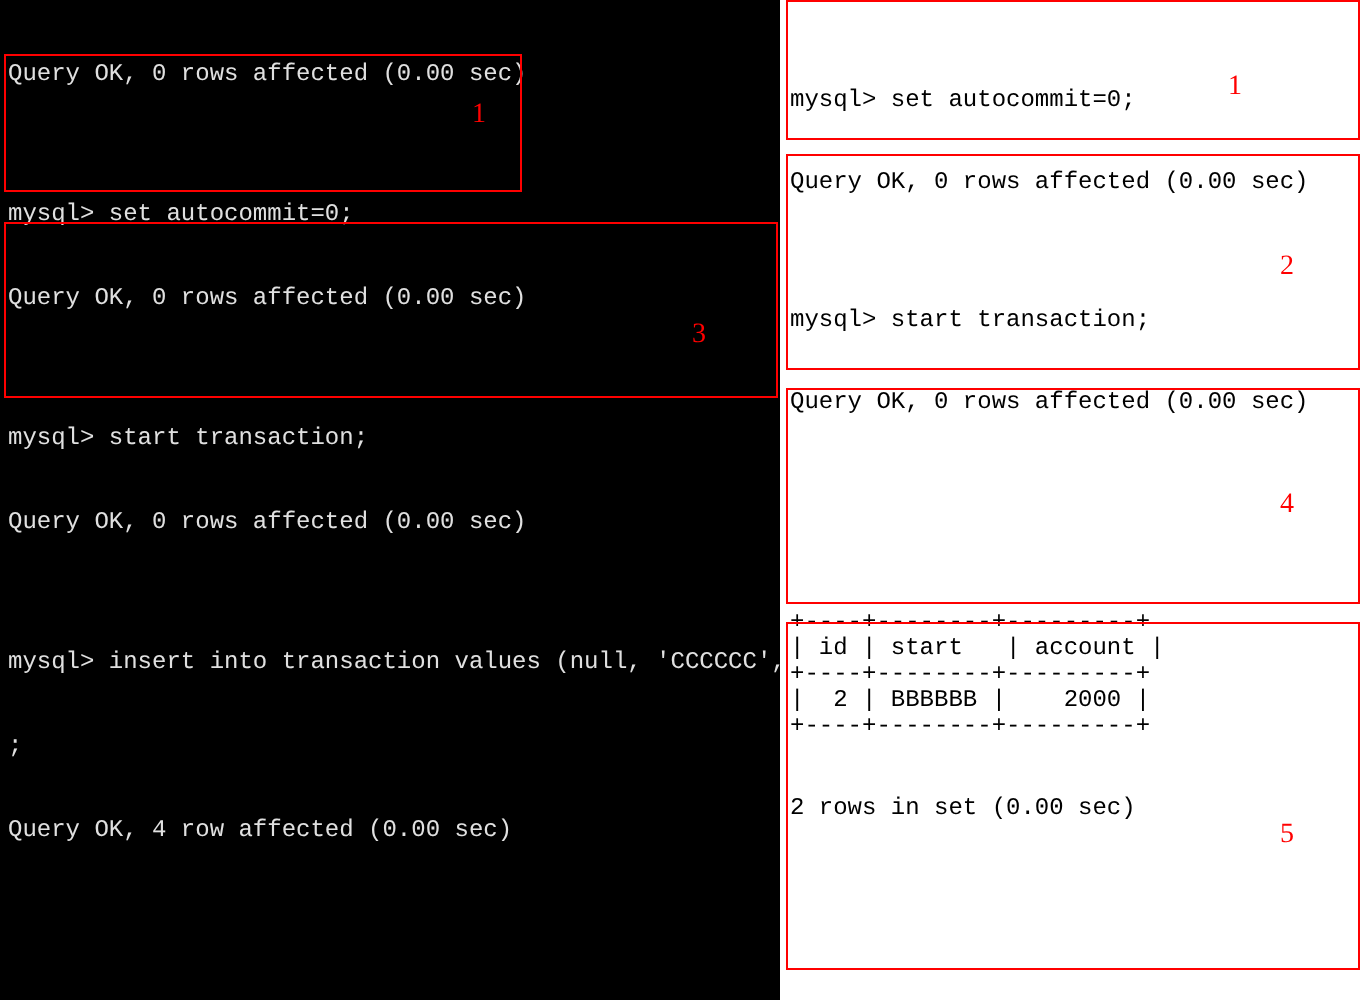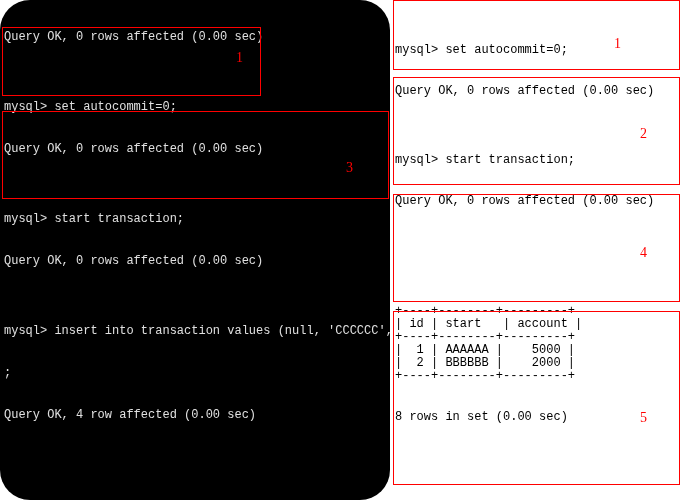--- a/index.html
+++ b/index.html
@@ -7,21 +7,20 @@
     font-family: "Consolas", "Courier New", monospace;
     font-size: 12px;
     background: #fff;
     width: 685px;
     height: 500px;
     overflow: hidden;
     position: relative;
   }
   .pane {
     position: absolute;
-    border-radius: 30px;
   }
   .left-pane {
     left: 0; top: 0;
     width: 390px; height: 500px;
     background: #000;
     color: #e0e0e0;
     padding: 2px 4px;
     white-space: pre;
   }
   .right-pane {
@@ -71,22 +70,22 @@
 <div class="pane right-pane">
   
   <div class="line">mysql&gt; set autocommit=0;</div>
   <div class="line">Query OK, 0 rows affected (0.00 sec)</div>
   <div class="line"></div>
   <div class="line">mysql&gt; start transaction;</div>
   <div class="line">Query OK, 0 rows affected (0.00 sec)</div>
   <div class="line"> </div>
 
   
-  <div id="table2"><div class="line">+----+--------+---------+</div><div class="line">| id | start   | account |</div><div class="line">+----+--------+---------+</div><div class="line">|  1 | AAAAAA |    5000 |</div><div class="line">|  2 | BBBBBB |    2000 |</div><div class="line">+----+--------+---------+</div></div>
-  <div class="line">8 rows in set (0.00 sec)</div>
+  <div id="table2"><div class="line">+----+--------+---------+</div><div class="line">| id | start   | account |</div><div class="line">+----+--------+---------+</div><div class="line">|  2 | BBBBBB |    2000 |</div><div class="line">+----+--------+---------+</div></div>
+  <div class="line">2 rows in set (0.00 sec)</div>
   <div class="line"> </div>
 
   
   
   
   
   
 
   
   

